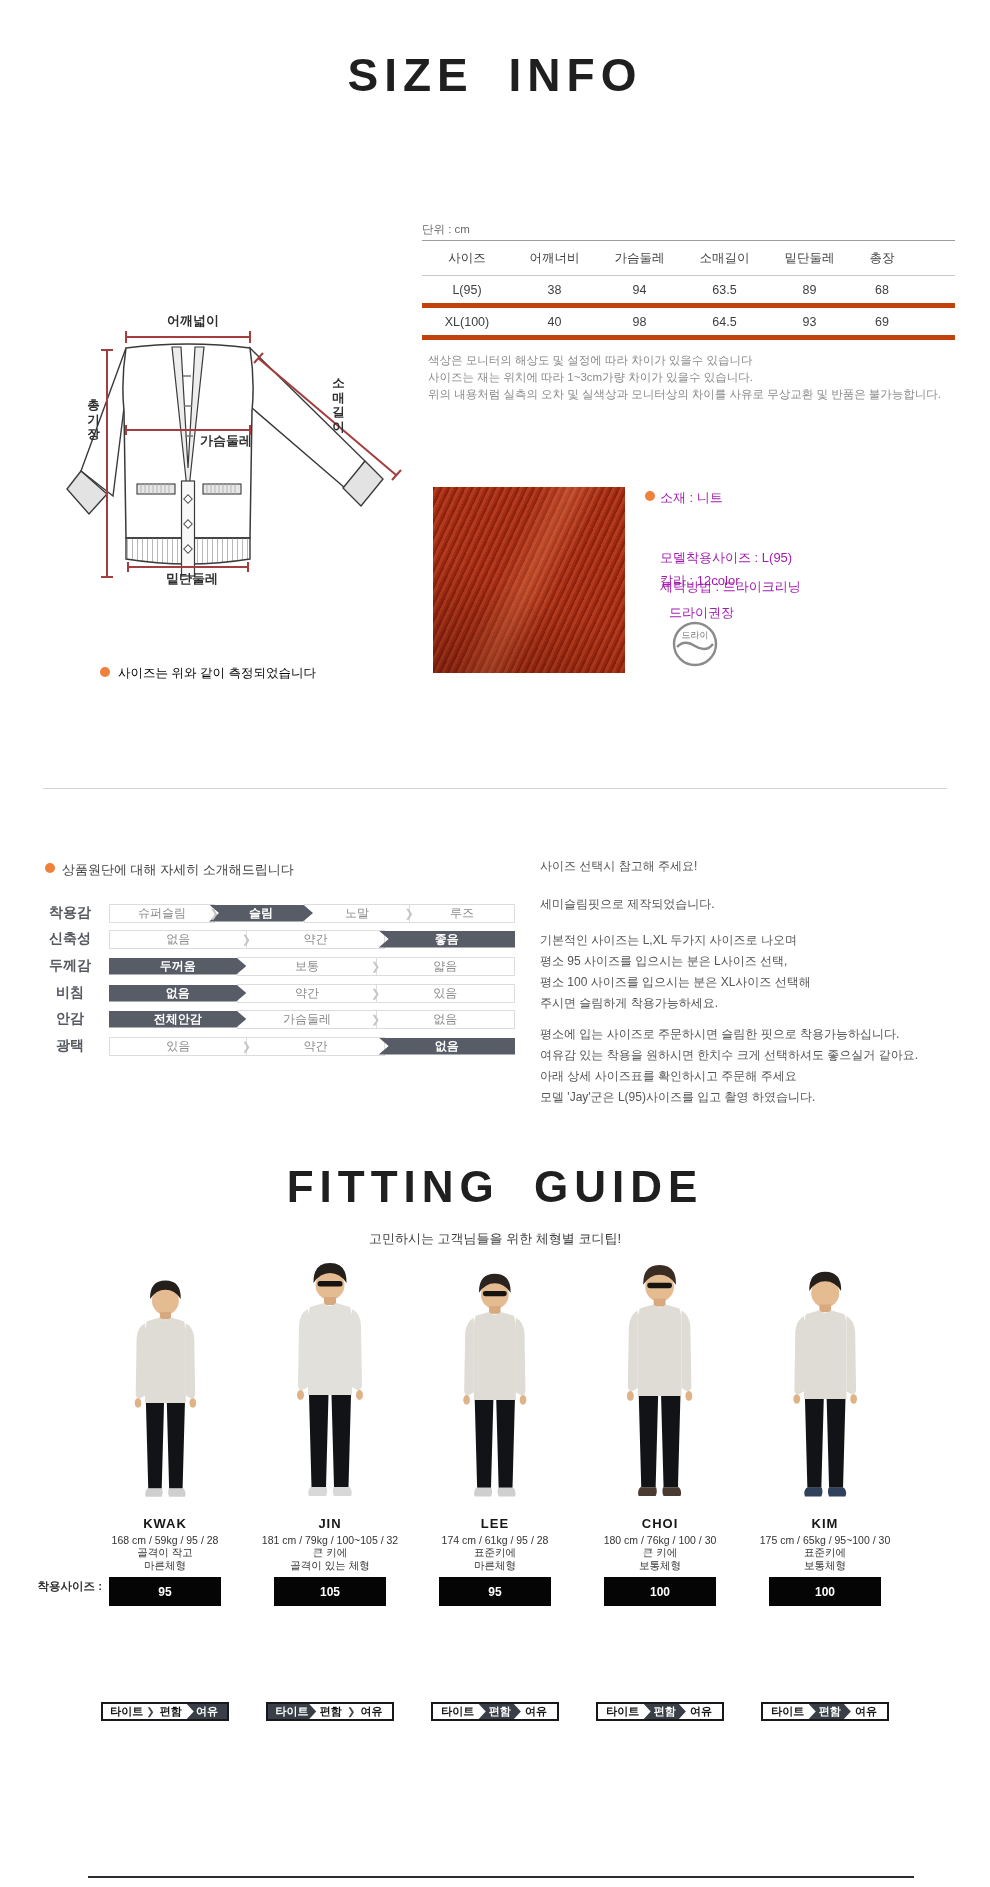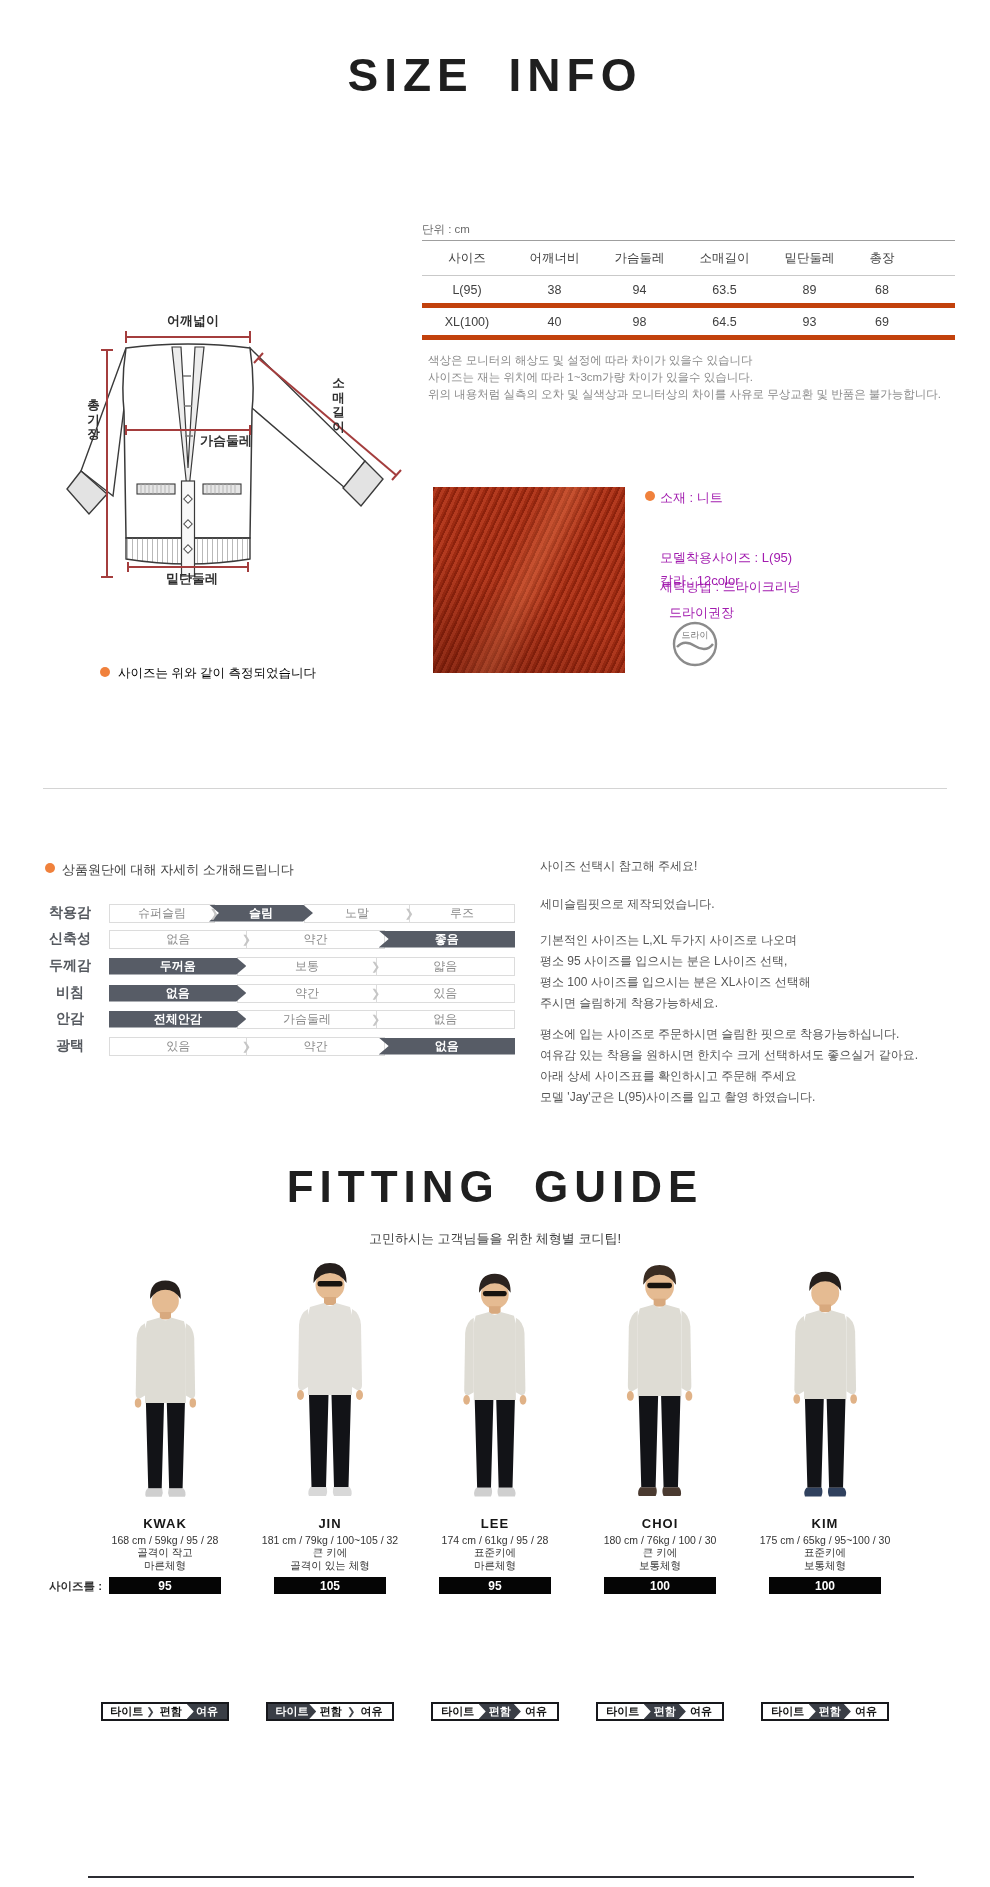--- a/index.html
+++ b/index.html
@@ -59,21 +59,21 @@
   .side{position:absolute;left:540px;font-size:12px;color:#555;line-height:21px;}
 
   
   .fg-cols{position:absolute;top:1253px;left:50%;transform:translateX(-50%);display:flex;gap:3px;}
   .fg-col{width:162px;display:flex;flex-direction:column;align-items:center;}
   .fig-box{height:254px;display:flex;align-items:flex-end;justify-content:center;}
   .m-name{margin-top:9px;font-size:13px;font-weight:700;color:#171717;letter-spacing:1px;}
   .m-stats{margin-top:3px;font-size:10.5px;color:#333;}
   .m-body{font-size:10.5px;color:#333;line-height:13px;}
   .sizebar-wrap{position:relative;margin-top:5px;}
-  .sizebar{width:112px;height:17px;background:#050505;color:#fff;font-size:12px;font-weight:700;
+  .sizebar{width:112px;height:29px;background:#050505;color:#fff;font-size:12px;font-weight:700;
            display:flex;align-items:center;justify-content:center;}
   .sizebar-label{position:absolute;right:100%;margin-right:7px;top:2px;white-space:nowrap;
                  font-size:11.5px;font-weight:700;color:#333;}
   .fit-row{position:absolute;top:1702px;left:50%;transform:translateX(-50%);display:flex;gap:3px;}
   .fit-cell{width:162px;display:flex;justify-content:center;}
   .fitbar{width:124px;height:15px;border:2px solid #17181c;background:#fff;display:flex;align-items:stretch;}
   .fseg{flex:1;display:flex;align-items:center;justify-content:center;font-size:11px;font-weight:700;color:#141414;position:relative;background:#fff;}
   .fseg.first{flex:1.18;}
   .fseg.dark{background:#3a3e46;color:#fff;z-index:2;}
   .fseg.dk-first{clip-path:polygon(0 0,calc(100% - 7px) 0,100% 50%,calc(100% - 7px) 100%,0 100%);margin-right:-6px;}
@@ -307,21 +307,21 @@
           <ellipse cx="79.5" cy="140" rx="3.5" ry="5" fill="#e0b287"></ellipse>
           <path d="M29,140 L48.5,140 L46,232 L31.5,232 Z M51.5,140 L71,140 L68.5,232 L54,232 Z" fill="#121317"></path>
           <path d="M30.5,232 L46.5,232 Q48,237 46,241 L29,241 Q27,236 30.5,232 Z M53.5,232 L69.5,232 Q73,236 71,241 L54,241 Q52,237 53.5,232 Z" fill="#cfcfcf"></path>
         </svg>
       </div>
       <div class="m-name">KWAK</div>
       <div class="m-stats">168 cm / 59kg / 95 / 28</div>
       <div class="m-body">골격이 작고</div>
       <div class="m-body">마른체형</div>
       <div class="sizebar-wrap">
-        <span class="sizebar-label">사이즈를 :</span>
+        <span class="sizebar-label">착용사이즈 :</span>
         <div class="sizebar">95</div>
       </div>
     </div>
 
     <div class="fg-col">
       <div class="fig-box">
         <svg viewBox="0 0 100 252" height="252">
           <ellipse cx="50" cy="30" rx="14.5" ry="15" fill="#e5bb92"></ellipse>
           <path d="M33.5,28 Q33,8 50,8 Q67,8 66.5,28 Q60,18 50,18 Q40,18 33.5,28 Z" fill="#251f1c"></path>
           <rect x="37.5" y="26" width="25" height="5.5" rx="2.5" fill="#17130f"></rect>

